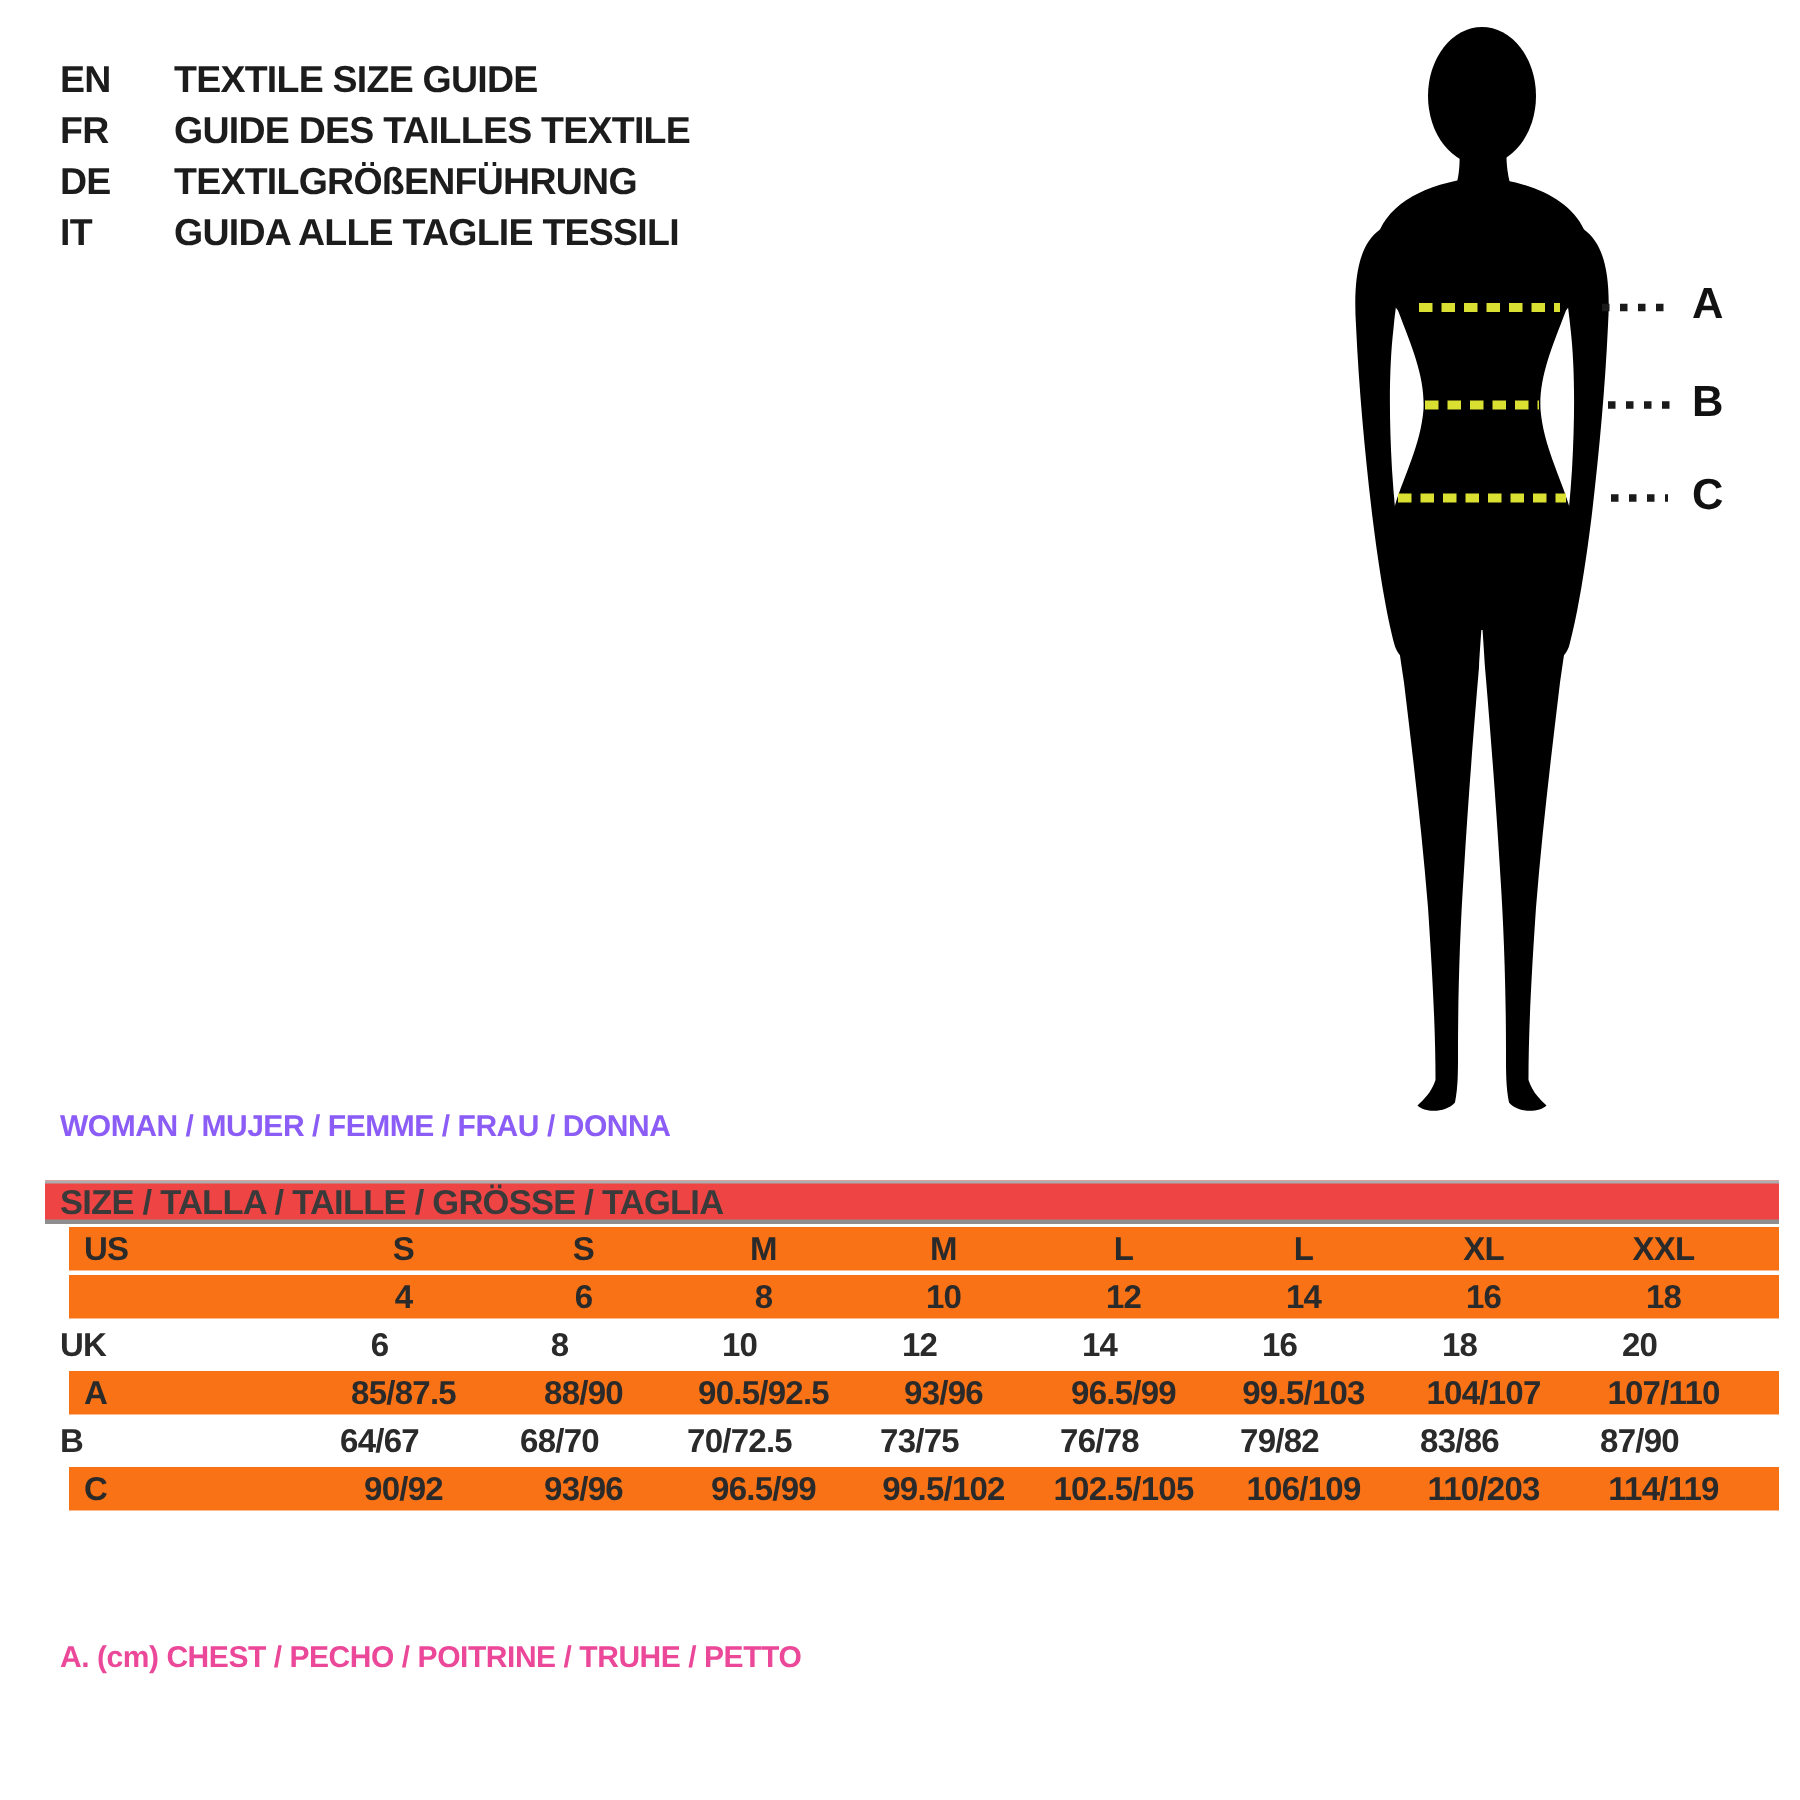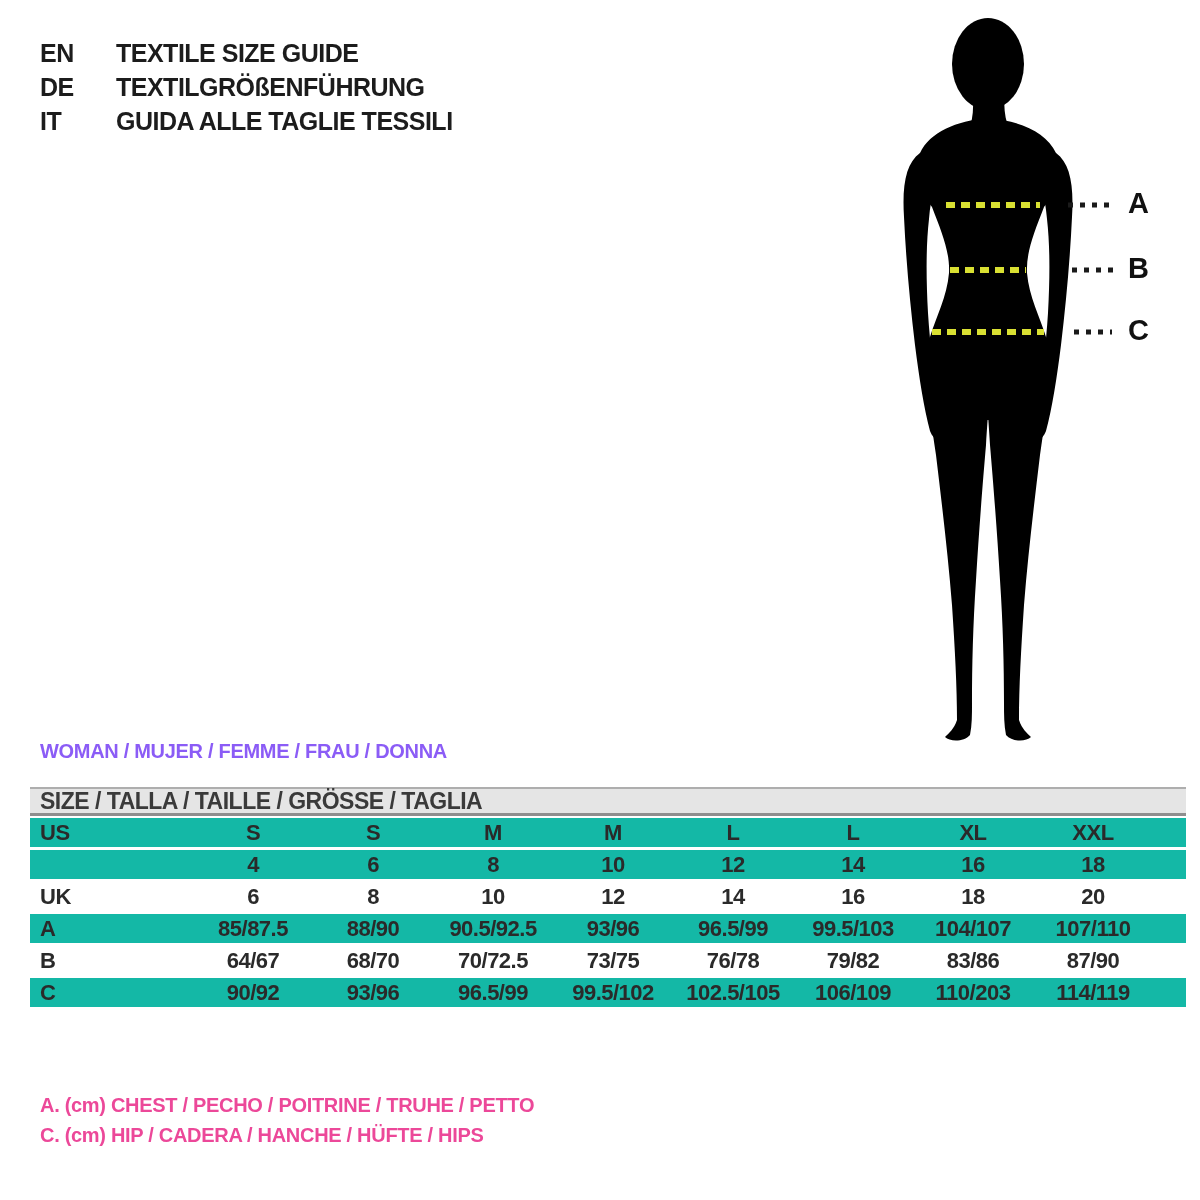--- a/index.html
+++ b/index.html
@@ -18,43 +18,47 @@
   .marker-label{position:absolute;left:240px;width:36px;text-align:left;
     font-size:29px;font-weight:700;color:#111;}
   .marker-a{top:172px;}
   .marker-b{top:237px;}
   .marker-c{top:299px;}
   
   .gender-heading{position:absolute;left:40px;top:740px;font-size:20px;
     font-weight:700;letter-spacing:-0.3px;color:#8b5cf6;}
   
   .size-table{position:absolute;left:30px;top:787px;width:1156px;}
-  .size-header{height:29px;background:#e5e5e5;border-top:2px solid #aeaeae;
+  .size-header{height:29px;background:#ef4444;border-top:2px solid #aeaeae;
     border-bottom:3px solid #8e8e8e;display:flex;align-items:center;
     padding-left:10px;box-sizing:border-box;font-size:23px;font-weight:700;
     letter-spacing:-0.5px;color:#3a3a3a;}
   .rows{margin-top:2px;}
   .t-row{display:flex;height:29px;margin-bottom:3px;align-items:center;
     font-size:22px;font-weight:700;letter-spacing:-0.5px;color:#2a2a2a;}
-  .t-row.shaded{background:#14b8a6;}
+  .t-row.shaded{background:#f97316;margin-left:16px;}
   .t-label{width:163px;padding-left:10px;box-sizing:border-box;}
   .t-cell{width:120px;text-align:center;}
   .t-spacer{flex:1;}
   
   .legend{position:absolute;left:40px;top:1090px;}
   .legend-line{font-size:20px;font-weight:700;letter-spacing:-0.3px;
     height:30px;line-height:30px;color:#ec4899;white-space:nowrap;}
 </style>
 </head>
 <body>
 
 <div class="lang-list">
   <div class="lang-row">
     <span class="lang-code">EN</span>
     <span class="lang-title">TEXTILE SIZE GUIDE</span>
+  </div>
+  <div class="lang-row">
+    <span class="lang-code">FR</span>
+    <span class="lang-title">GUIDE DES TAILLES TEXTILE</span>
   </div>
   <div class="lang-row">
     <span class="lang-code">DE</span>
     <span class="lang-title">TEXTILGRÖßENFÜHRUNG</span>
   </div>
   <div class="lang-row">
     <span class="lang-code">IT</span>
     <span class="lang-title">GUIDA ALLE TAGLIE TESSILI</span>
   </div>
 </div>
@@ -224,14 +228,13 @@
       <span class="t-cell">110/203</span>
       <span class="t-cell">114/119</span>
       <span class="t-spacer"></span>
     </div>
 
   </div>
 </div>
 
 <div class="legend">
   <div class="legend-line">A. (cm) CHEST / PECHO / POITRINE / TRUHE / PETTO</div>
-  <div class="legend-line">C. (cm) HIP / CADERA / HANCHE / HÜFTE / HIPS</div>
 </div>
 
 </body></html>

